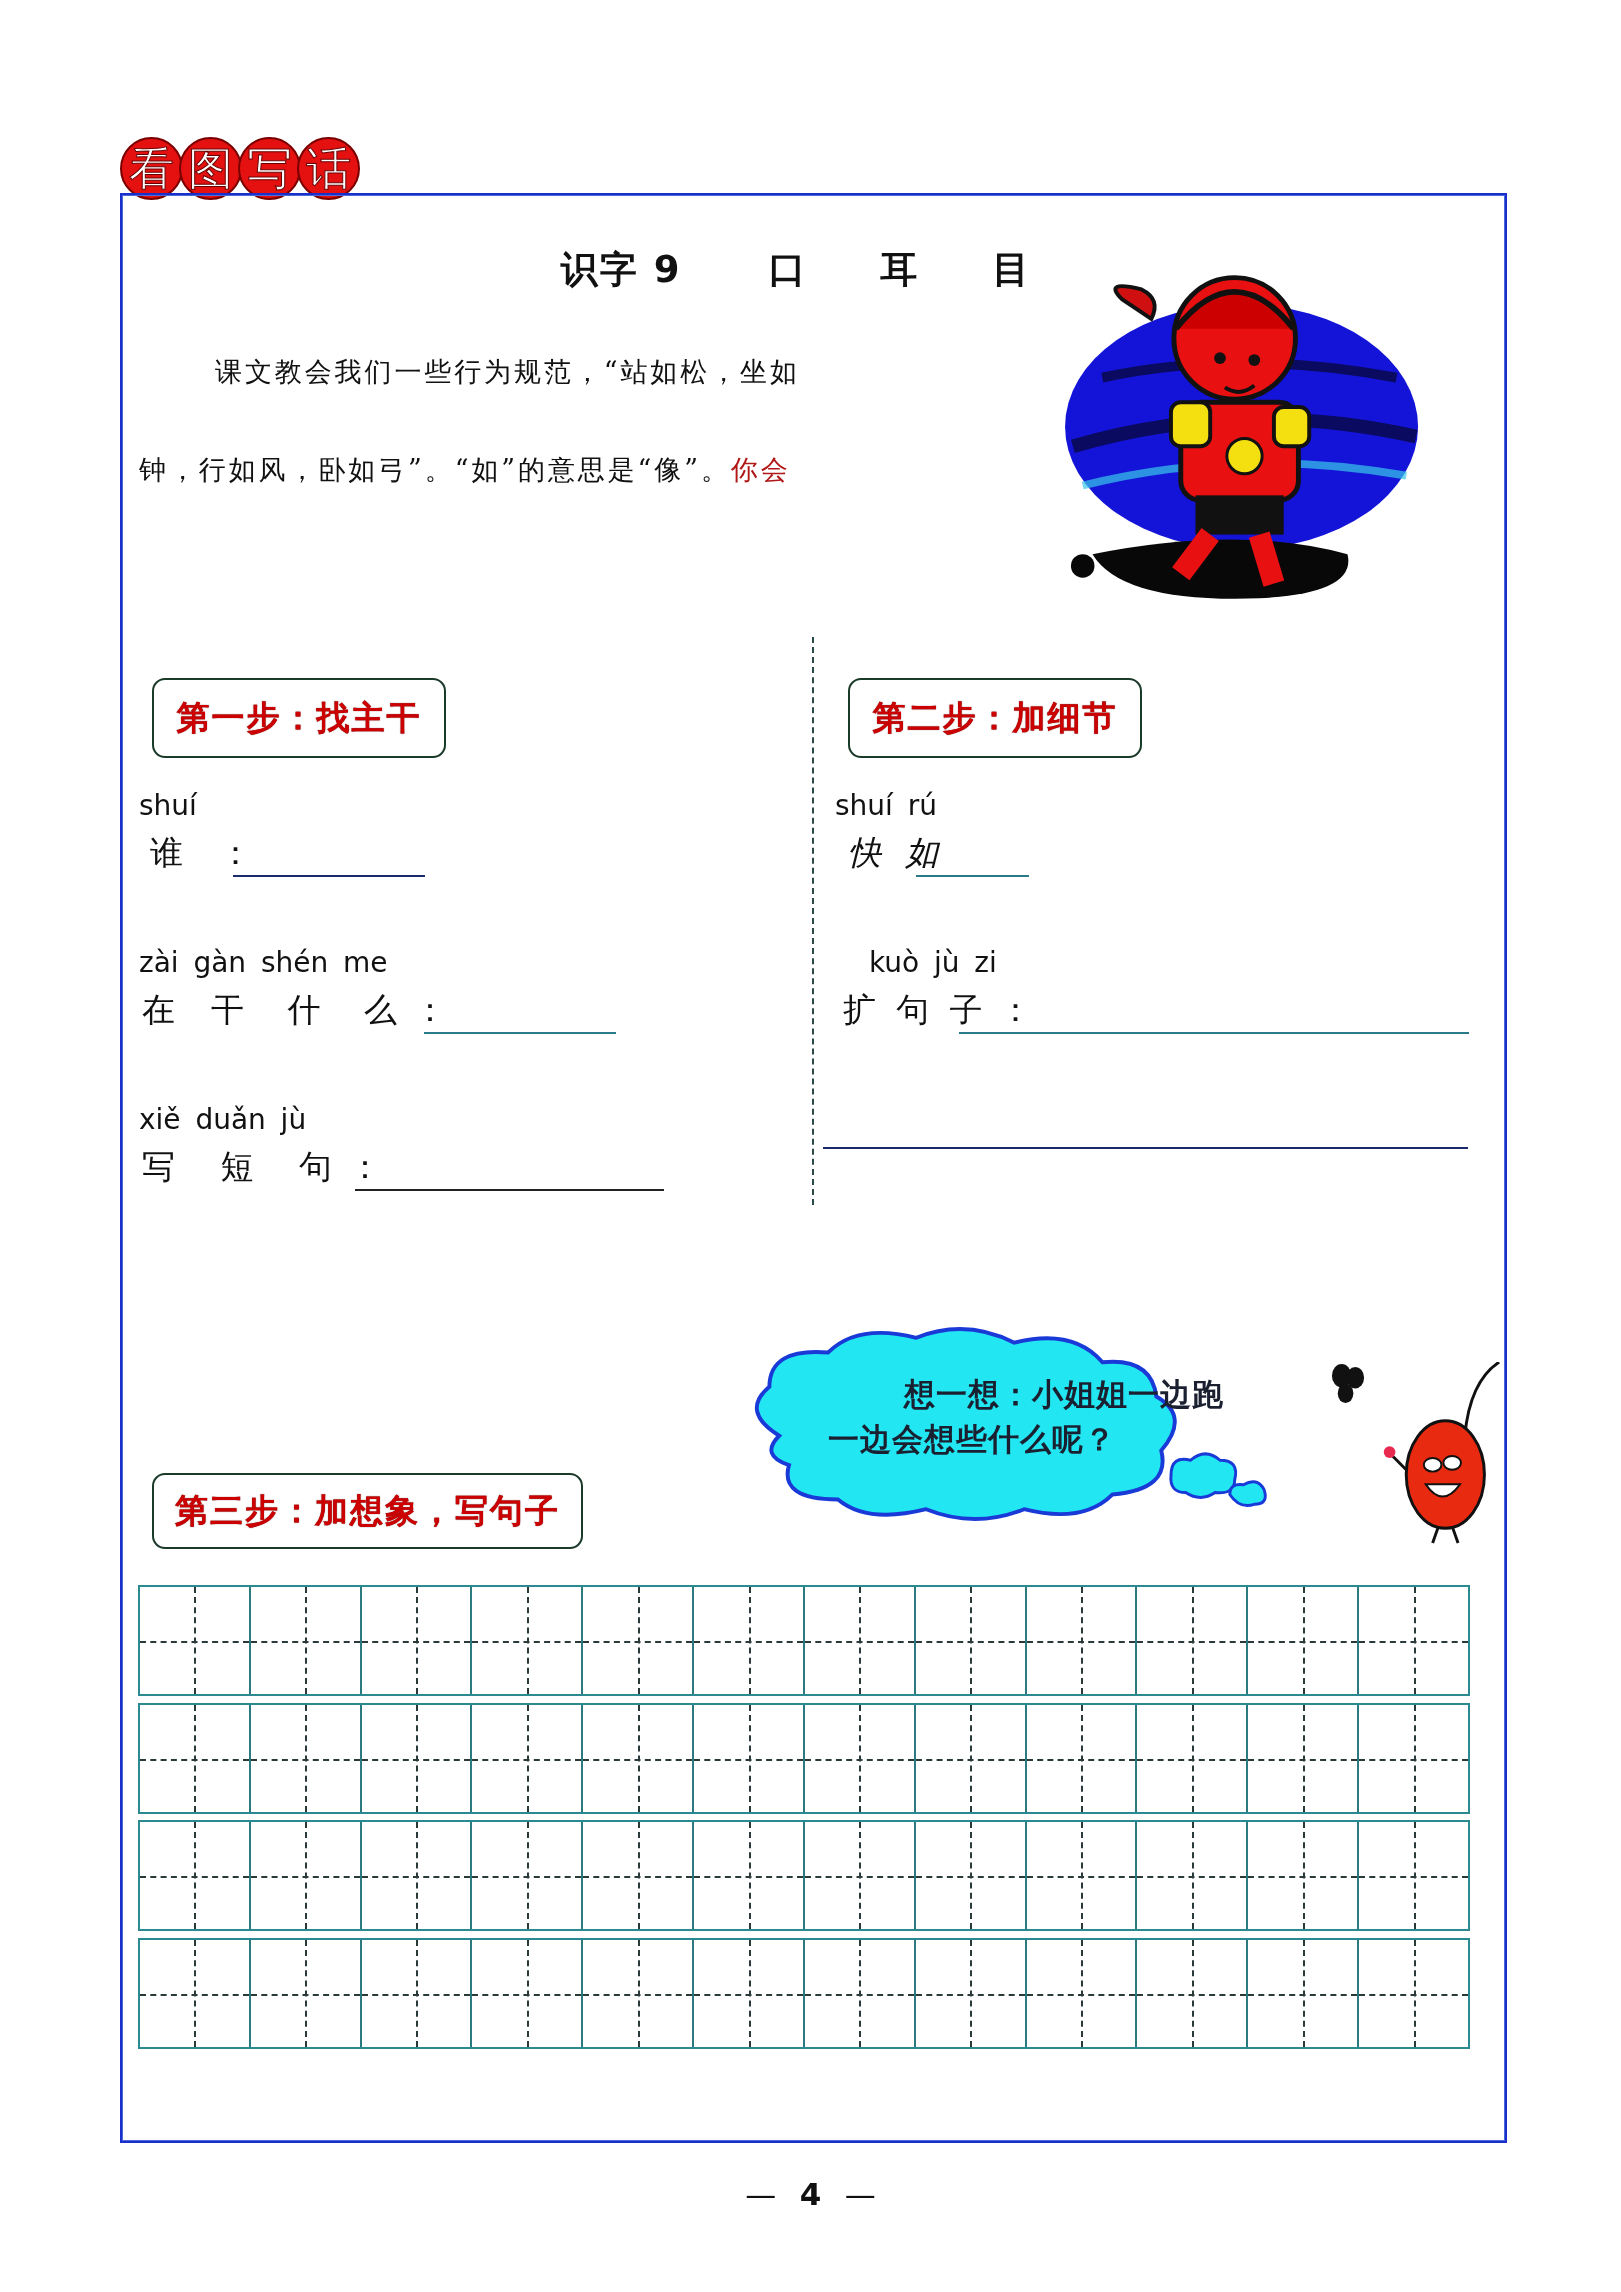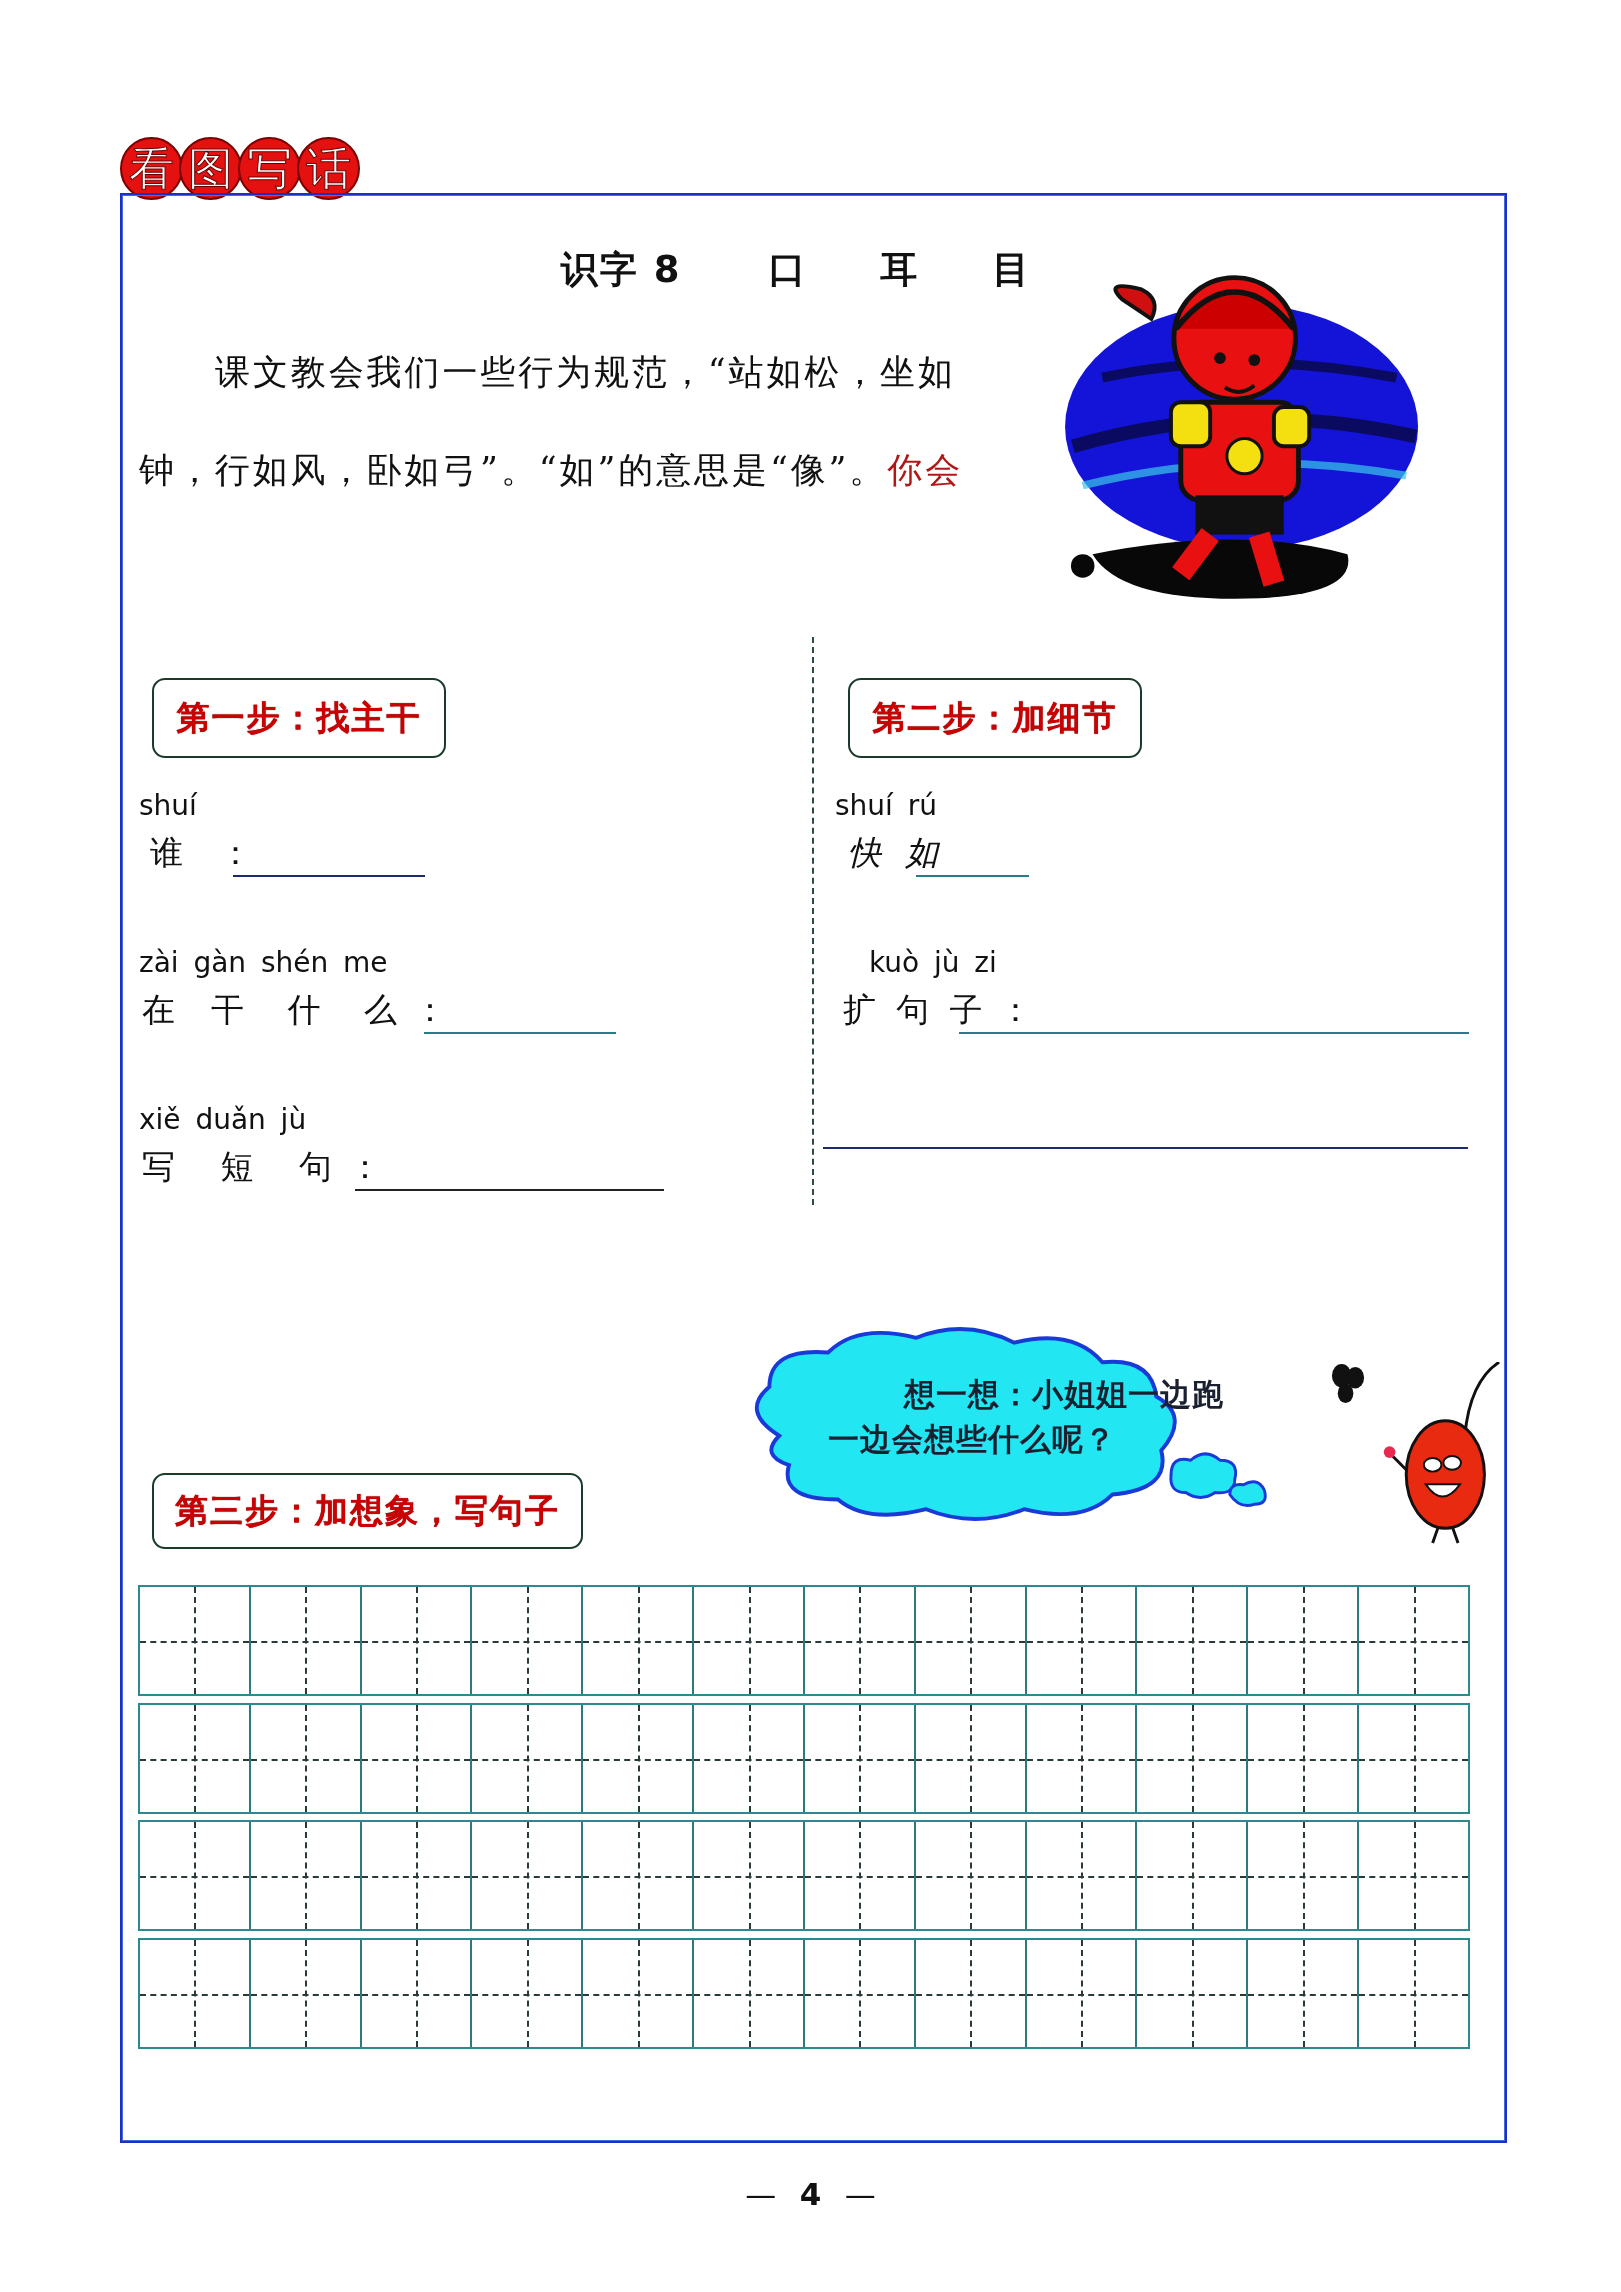--- a/index.html
+++ b/index.html
@@ -19,21 +19,21 @@
            border:2.9px solid #1a2ecc; box-sizing:border-box;
            box-shadow: inset 0 0 0 1px #4a6ad8; }
 
   .title { left:0; width:1621px; top:245px; text-align:center;
            font-family:"DejaVu Sans",sans-serif; font-weight:bold; font-size:37px;
            letter-spacing:2px; }
   .title span { display:inline-block; }
   .title .t-main { margin-right:43px; }
   .title .t-c { margin:0 29px; }
 
-  .para { left:139px; width:863px; font-size:35px; line-height:98px; top:323px;
+  .para { left:139px; width:863px; font-size:27px; line-height:98px; top:323px;
           letter-spacing:2.9px; }
   .para .indent { padding-left:76px; }
   .red { color:#b01818; }
 
   .girl { left:1063px; top:260px; width:363px; height:353px; }
 
   .divider { left:812px; top:637px; height:568px; border-left:2px dashed #2a4a4a; }
 
   .step { border:2.9px solid #1a3a2a; border-radius:13px; background:#fff;
           color:#c00; font-family:"DejaVu Sans",sans-serif; font-weight:bold;
@@ -74,21 +74,21 @@
 <div class="abs badges">
   <div class="badge">看</div>
   <div class="badge">图</div>
   <div class="badge">写</div>
   <div class="badge">话</div>
 </div>
 
 <div class="abs frame"></div>
 
 <div class="abs title">
-  <span class="t-main">识字 8</span>
+  <span class="t-main">识字 9</span>
   <span class="t-c">口</span>
   <span class="t-c">耳</span>
   <span class="t-c">目</span>
 </div>
 
 <div class="abs para">
   <div class="indent">课文教会我们一些行为规范，“站如松，坐如</div>
   <div><span>钟，行如风，卧如弓”。“如”的意思是“像”。</span><span class="red">你会</span></div>
 </div>
 

